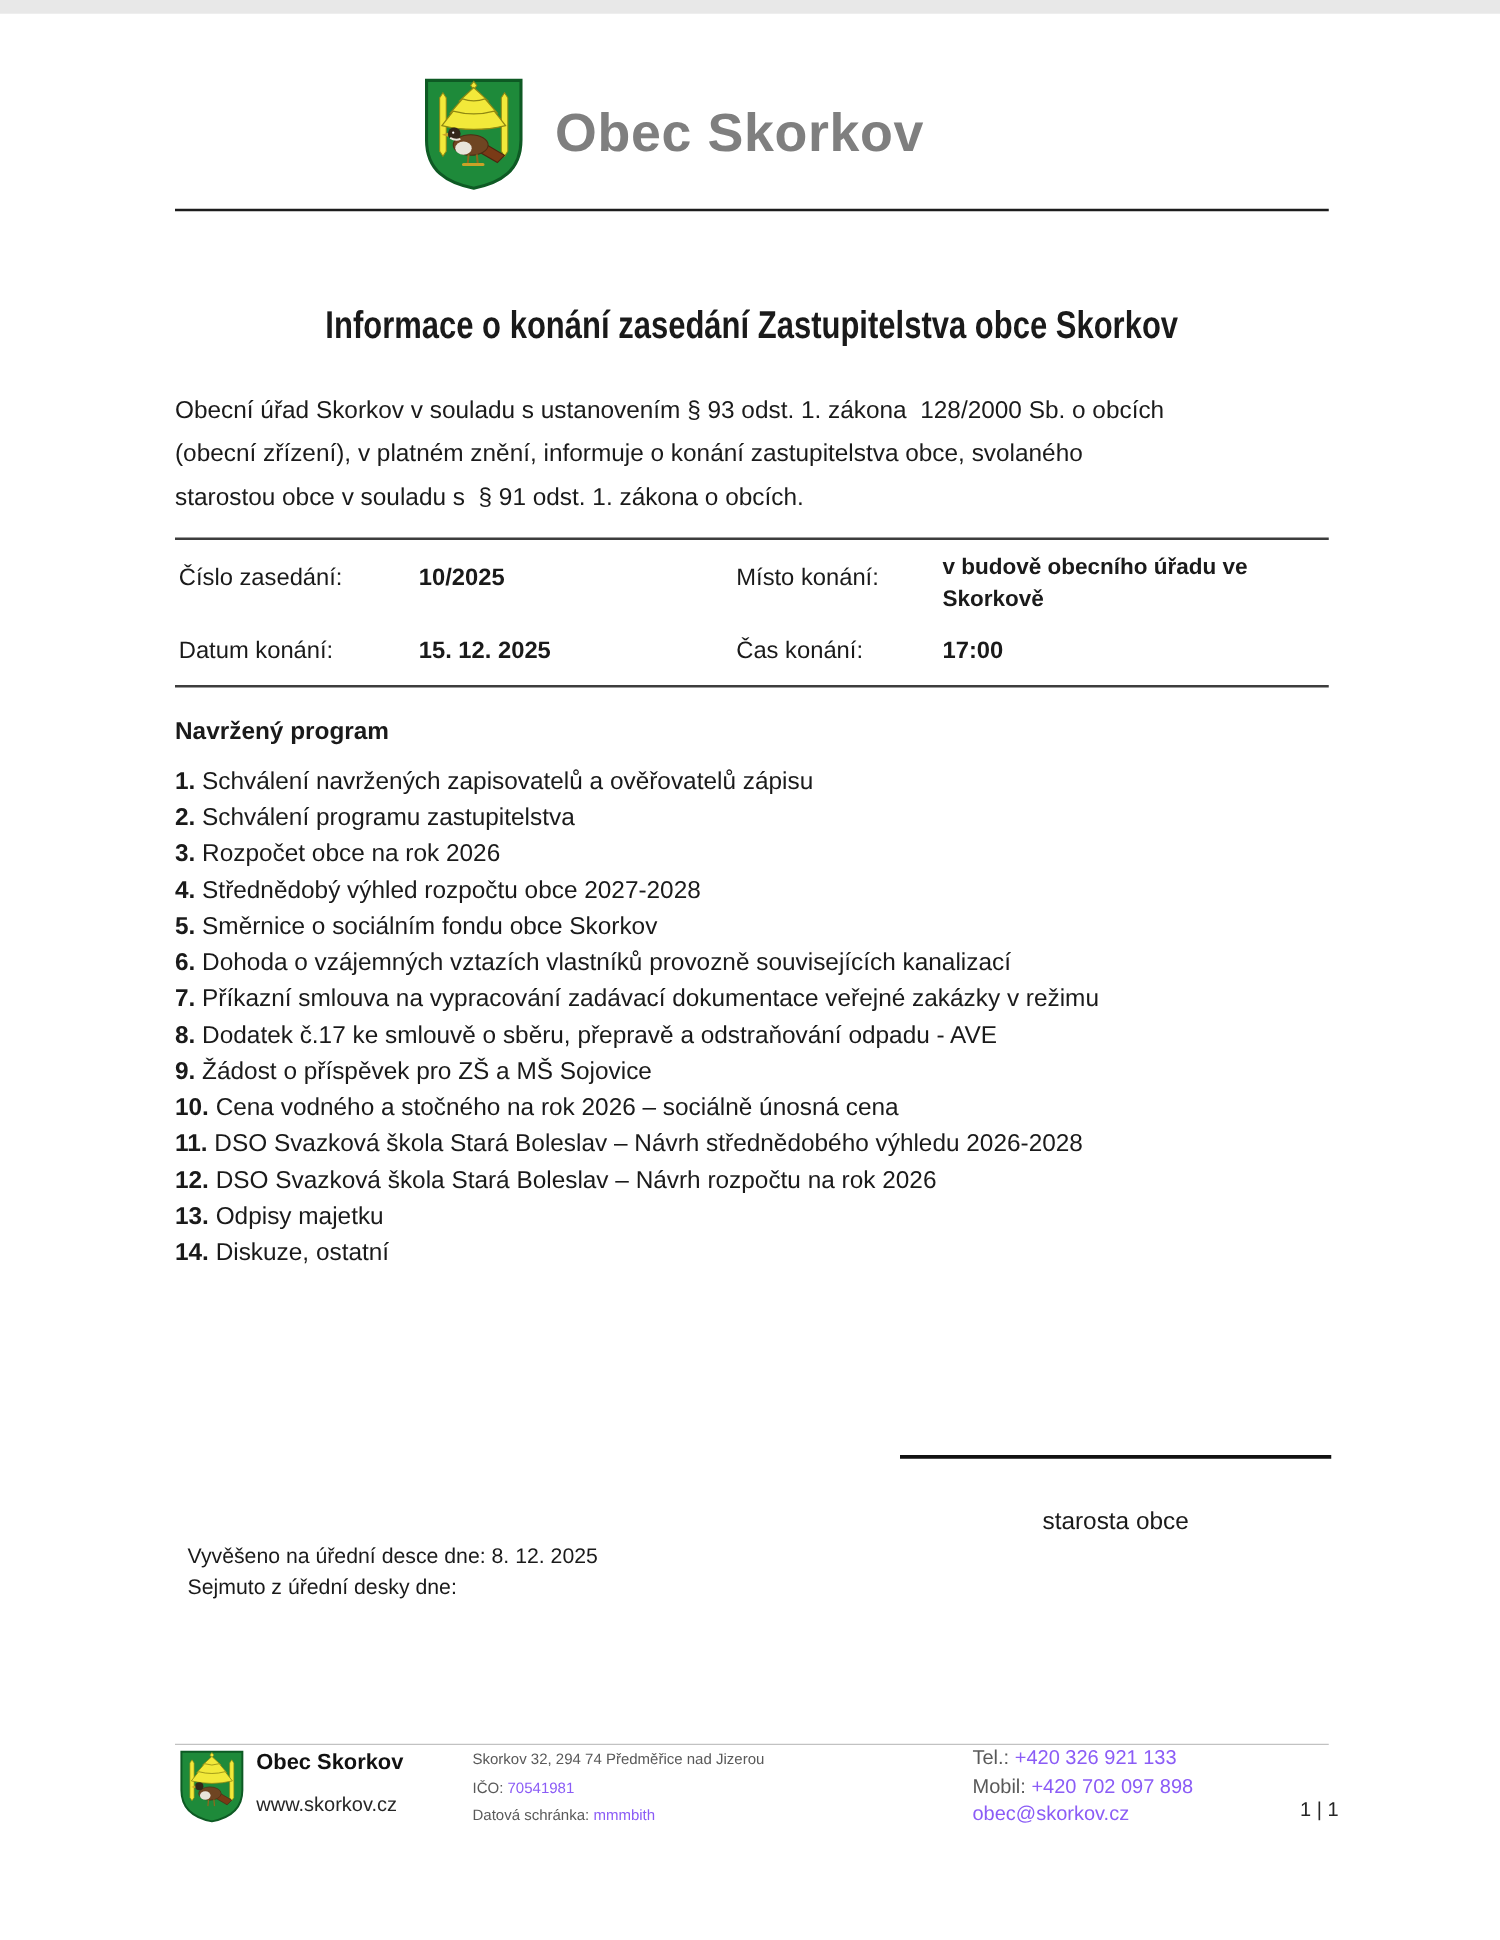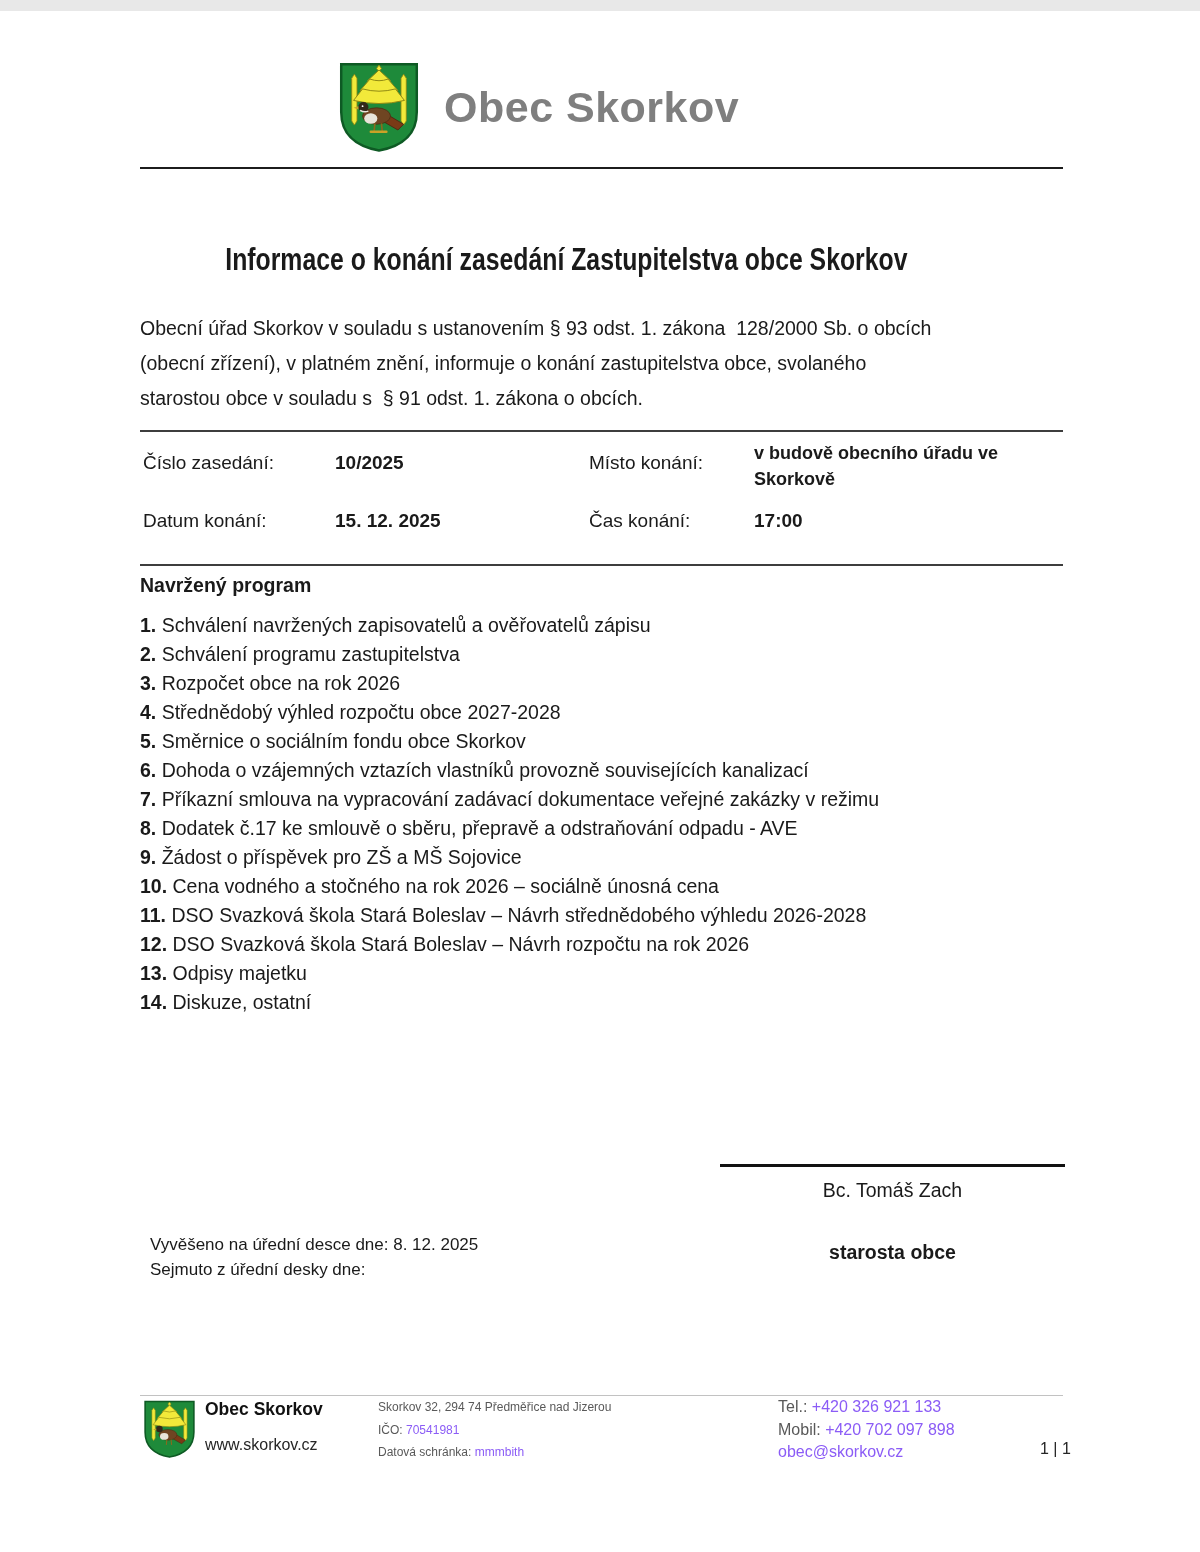--- a/index.html
+++ b/index.html
@@ -7,48 +7,48 @@
     position:relative;width:1200px;height:1552px;background:#ffffff;
     margin:11px auto;overflow:hidden;
     font-family:"Liberation Sans", sans-serif;color:#1a1a1a;
   }
   
   .header{position:absolute;left:332px;top:50px;display:flex;align-items:center;gap:18px;}
   .crest-lg{width:94px;height:92px;display:block;}
   .org-name{font-size:43px;font-weight:bold;color:#7f7f7f;letter-spacing:.5px;white-space:nowrap;}
   .header-rule{position:absolute;left:140px;top:156px;width:923px;height:2px;background:#1c1c1c;}
   
-  .doc-title{position:absolute;left:140px;top:231px;width:923px;text-align:left;
+  .doc-title{position:absolute;left:140px;top:231px;width:923px;text-align:center;
     font-size:31px;font-weight:bold;white-space:nowrap;}
   .doc-title span{display:inline-block;transform:scaleX(.8);transform-origin:center;}
   
   .intro{position:absolute;left:140px;top:300px;width:928px;font-size:19.5px;line-height:35px;}
   .intro div{white-space:pre;}
   
   .meeting{position:absolute;left:140px;top:419px;width:923px;
     border-top:2px solid #3d3d3d;border-bottom:2px solid #3d3d3d;
-    padding:8px 0 32px 0;font-size:19px;}
+    padding:8px 0 16px 0;font-size:19px;}
   .mt-row{display:grid;grid-template-columns:195px 251px 168px 309px;}
   .mt-row1 .lbl,.mt-row1 .val-b{margin-top:12px;}
   .mt-row2{margin-top:18px;}
   .lbl{padding-left:3px;}
   .val-b{font-weight:bold;}
   .val-place{font-weight:bold;font-size:18px;line-height:26px;padding-right:10px;}
   
   .program{position:absolute;left:140px;top:562px;width:928px;font-size:19.5px;}
   .prog-head{font-weight:bold;line-height:24px;}
   .prog-list{margin-top:14px;line-height:29px;}
   .prog-item{padding-left:30px;text-indent:-30px;}
   .prog-num{font-weight:bold;}
   .prog-line.cont{display:block;text-indent:0;}
   
   .sig{position:absolute;left:720px;top:1153px;width:345px;text-align:center;font-size:19.5px;}
   .sig-rule{height:3px;background:#111;}
   .sig-name{margin-top:12px;}
-  .sig-role{margin-top:39px;font-weight:bold;}
+  .sig-role{margin-top:39px;}
   
   .posted{position:absolute;left:150px;top:1221px;font-size:17px;line-height:25px;}
   .posted div{white-space:pre;}
   
   .footer-rule{position:absolute;left:140px;top:1384px;width:923px;height:1px;background:#c2c2c2;}
   .f-logo{position:absolute;left:143px;top:1388px;width:53px;height:60px;}
   .f-left{position:absolute;left:205px;top:1388px;}
   .f-org{font-size:17.5px;font-weight:bold;line-height:20px;color:#111;}
   .f-site{font-size:16px;margin-top:17px;color:#262626;}
   .f-mid{position:absolute;left:378px;top:1385px;font-size:12px;line-height:22.5px;color:#595959;}
@@ -123,21 +123,20 @@
         <div class="prog-item"><span class="prog-num">10.</span><span class="prog-line"> Cena vodného a stočného na rok 2026 – sociálně únosná cena</span></div>
         <div class="prog-item"><span class="prog-num">11.</span><span class="prog-line"> DSO Svazková škola Stará Boleslav – Návrh střednědobého výhledu 2026-2028</span></div>
         <div class="prog-item"><span class="prog-num">12.</span><span class="prog-line"> DSO Svazková škola Stará Boleslav – Návrh rozpočtu na rok 2026</span></div>
         <div class="prog-item"><span class="prog-num">13.</span><span class="prog-line"> Odpisy majetku</span></div>
         <div class="prog-item"><span class="prog-num">14.</span><span class="prog-line"> Diskuze, ostatní</span></div>
       </div>
   </div>
 
   <div class="sig">
     <div class="sig-rule"></div>
-    <div class="sig-name">Bc. Tomáš Zach</div>
     <div class="sig-role">starosta obce</div>
   </div>
 
   <div class="posted">
     <div>Vyvěšeno na úřední desce dne: 8. 12. 2025</div>
     <div>Sejmuto z úřední desky dne:</div>
   </div>
 
   <div class="footer-rule"></div>
 

